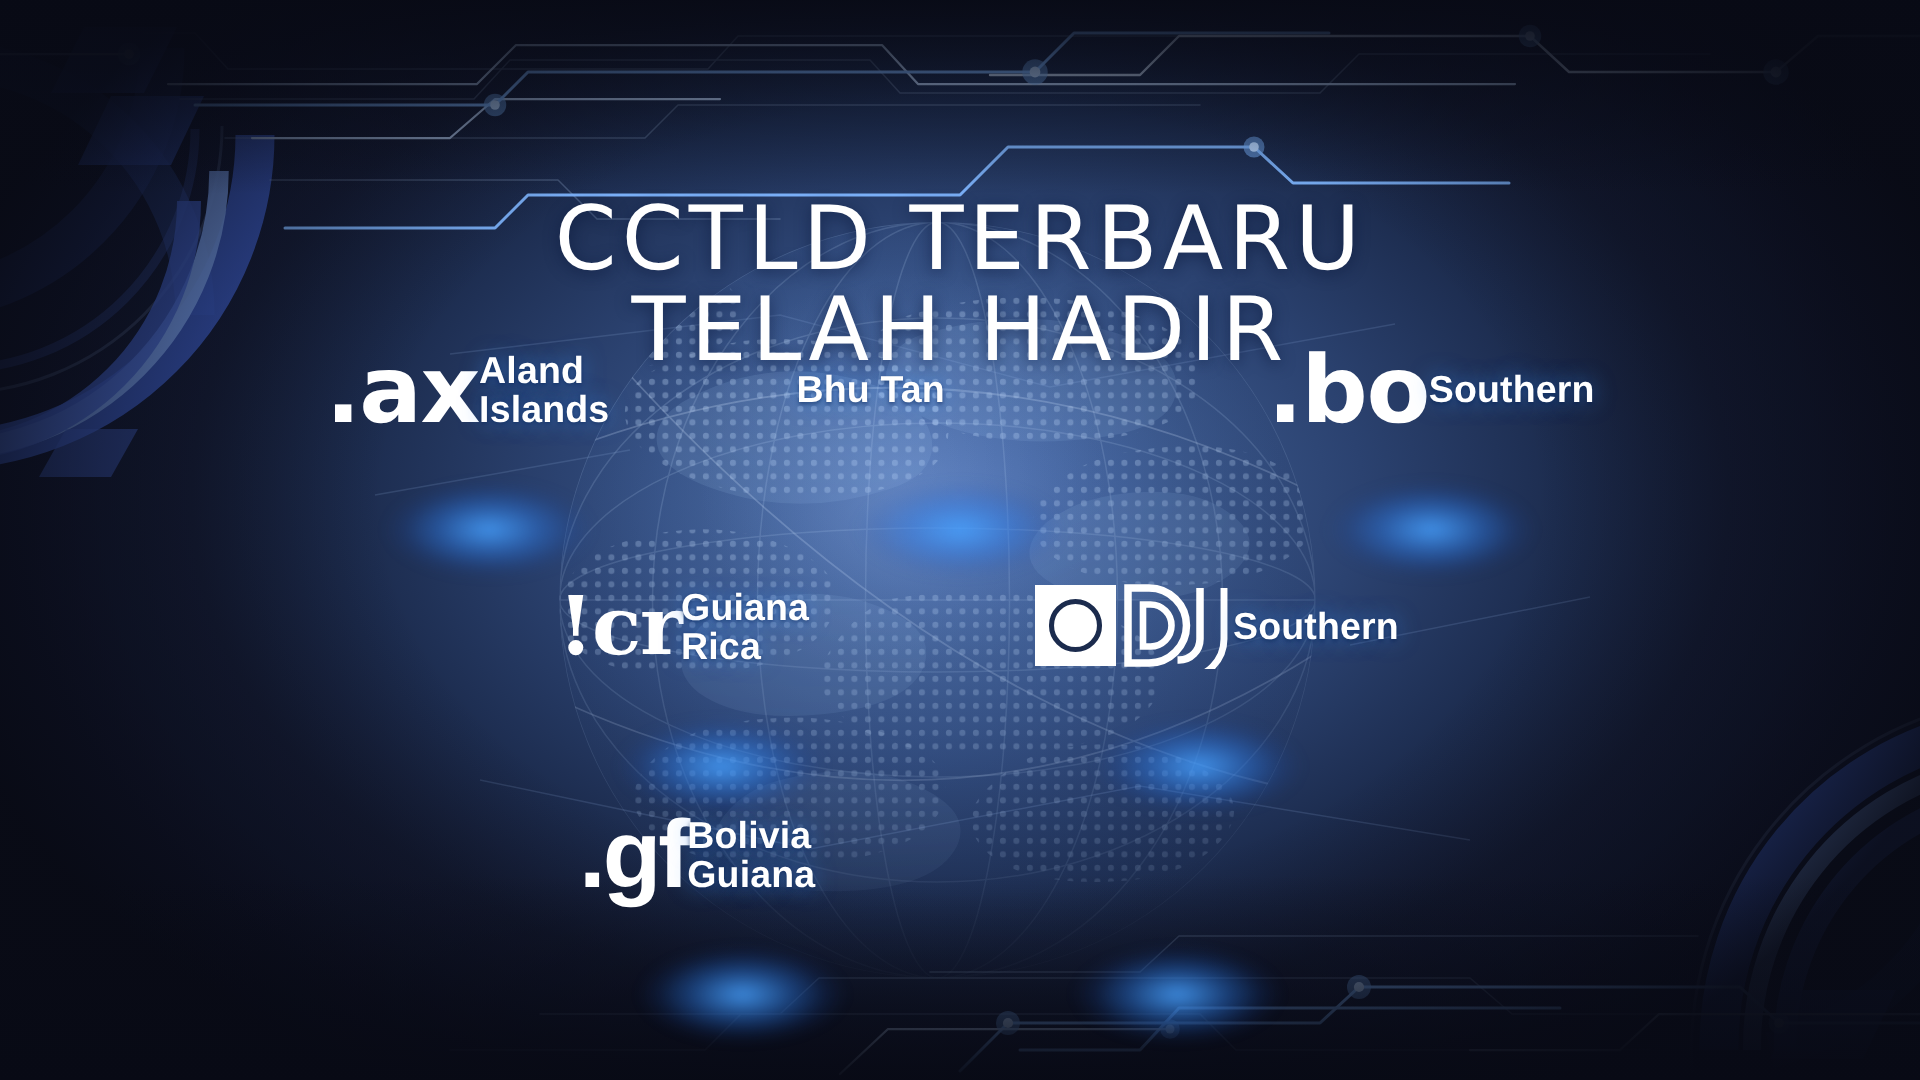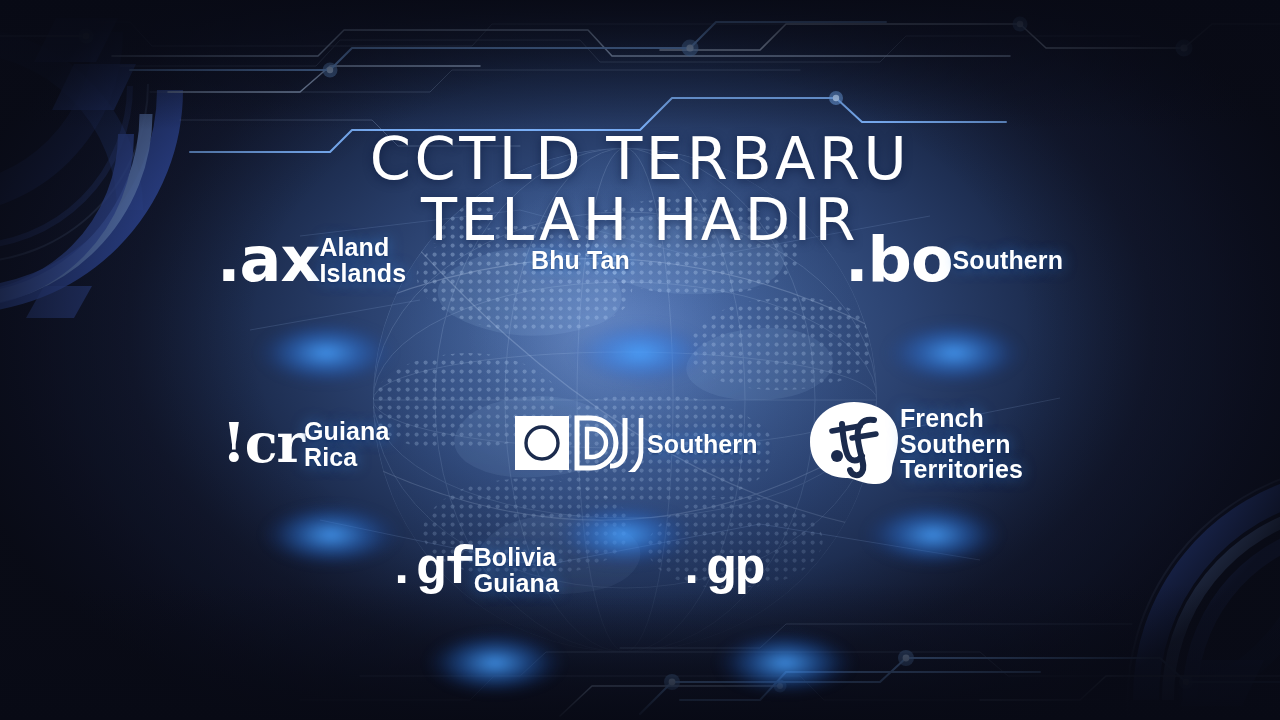--- a/index.html
+++ b/index.html
@@ -56,21 +56,21 @@
     top: 222px;
     height: 440px;
   }
   .row {
     position: absolute;
     left: 0; right: 0;
     display: flex;
     justify-content: center;
   }
   .row.r1 { top: 0px;   gap: 96px; }
-  .row.r2 { top: 158px; gap: 75px; margin-top: 24px; }
+  .row.r2 { top: 158px; gap: 100px; }
   .row.r3 { top: 310px; gap: 72px; }
 
   .cell {
     position: relative;
     width: 218px;
     display: flex;
     align-items: center;
     justify-content: flex-start;
   }
   .cell.wide { width: 250px; }
@@ -124,22 +124,22 @@
     font-style: italic;
     letter-spacing: -2px;
   }
   .tld-slab {
     font-family: "DejaVu Serif", serif;
     font-size: 54px;
     font-weight: 700;
     letter-spacing: -1px;
   }
   .tld-sans {
-    font-family: Liberation Mono, monospace;
-    font-size: 52px;
+    font-family: Liberation Sans, sans-serif;
+    font-size: 64px;
     font-weight: 700;
     letter-spacing: -2px;
   }
 </style>
 </head>
 <body>
 
 <div id="poster">
 
   <svg class="layer" viewBox="0 0 1280 720" width="1280" height="720">
@@ -362,44 +362,29 @@
             <circle cx="27" cy="29" r="16" fill="none" stroke="#1b2b4d" stroke-width="3.4"></circle>
             <path d="M62 4 h14 a25 25 0 0 1 0 50 h-14 z" fill="none" stroke="#ffffff" stroke-width="5"></path>
             <path d="M72 15 h5 a14 14 0 0 1 0 28 h-5 z" fill="none" stroke="#ffffff" stroke-width="4.4"></path>
             <path d="M110 4 v34 a14 14 0 0 1 -14 14 h-1" fill="none" stroke="#ffffff" stroke-width="5"></path>
             <path d="M126 4 v34 a26 26 0 0 1 -26 26" fill="none" stroke="#ffffff" stroke-width="4.6"></path>
           </svg>
         </div>
         <div class="label">Southern</div>
       </div>
 
-      <div class="cell wide">
-        <div class="glowspot"></div>
-        <div class="mark">
-          <svg width="92" height="86" viewBox="0 0 92 86">
-            <path d="M46 2 C70 2 90 16 90 38 C90 52 84 62 84 70 C84 78 78 84 68 84 C52 84 48 78 38 78 C18 78 2 64 2 42 C2 18 22 2 46 2 Z" fill="#ffffff"></path>
-            <circle cx="29" cy="56" r="6" fill="#1b2b4d"></circle>
-            <path d="M34 24 C34 24 36 48 40 56 C43 62 50 62 54 56" fill="none" stroke="#1b2b4d" stroke-width="6" stroke-linecap="round"></path>
-            <path d="M24 31 L52 26" fill="none" stroke="#1b2b4d" stroke-width="5.6" stroke-linecap="round"></path>
-            <path d="M66 20 C54 18 48 26 50 40 C52 56 58 66 54 72 C51 77 44 76 42 70" fill="none" stroke="#1b2b4d" stroke-width="6" stroke-linecap="round"></path>
-            <path d="M44 38 L68 34" fill="none" stroke="#1b2b4d" stroke-width="5.4" stroke-linecap="round"></path>
-          </svg>
-        </div>
-        <div class="label two">French Southern Territories</div>
-      </div>
     </div>
 
     <div class="row r3">
 
       <div class="cell">
         <div class="glowspot"></div>
         <div class="mark tld-sans">.gf</div>
         <div class="label">Bolivia Guiana</div>
       </div>
 
       <div class="cell">
         <div class="glowspot"></div>
-        <div class="mark tld-sans">.gp</div>
       </div>
     </div>
 
   </div>
 </div>
 
 </body></html>

